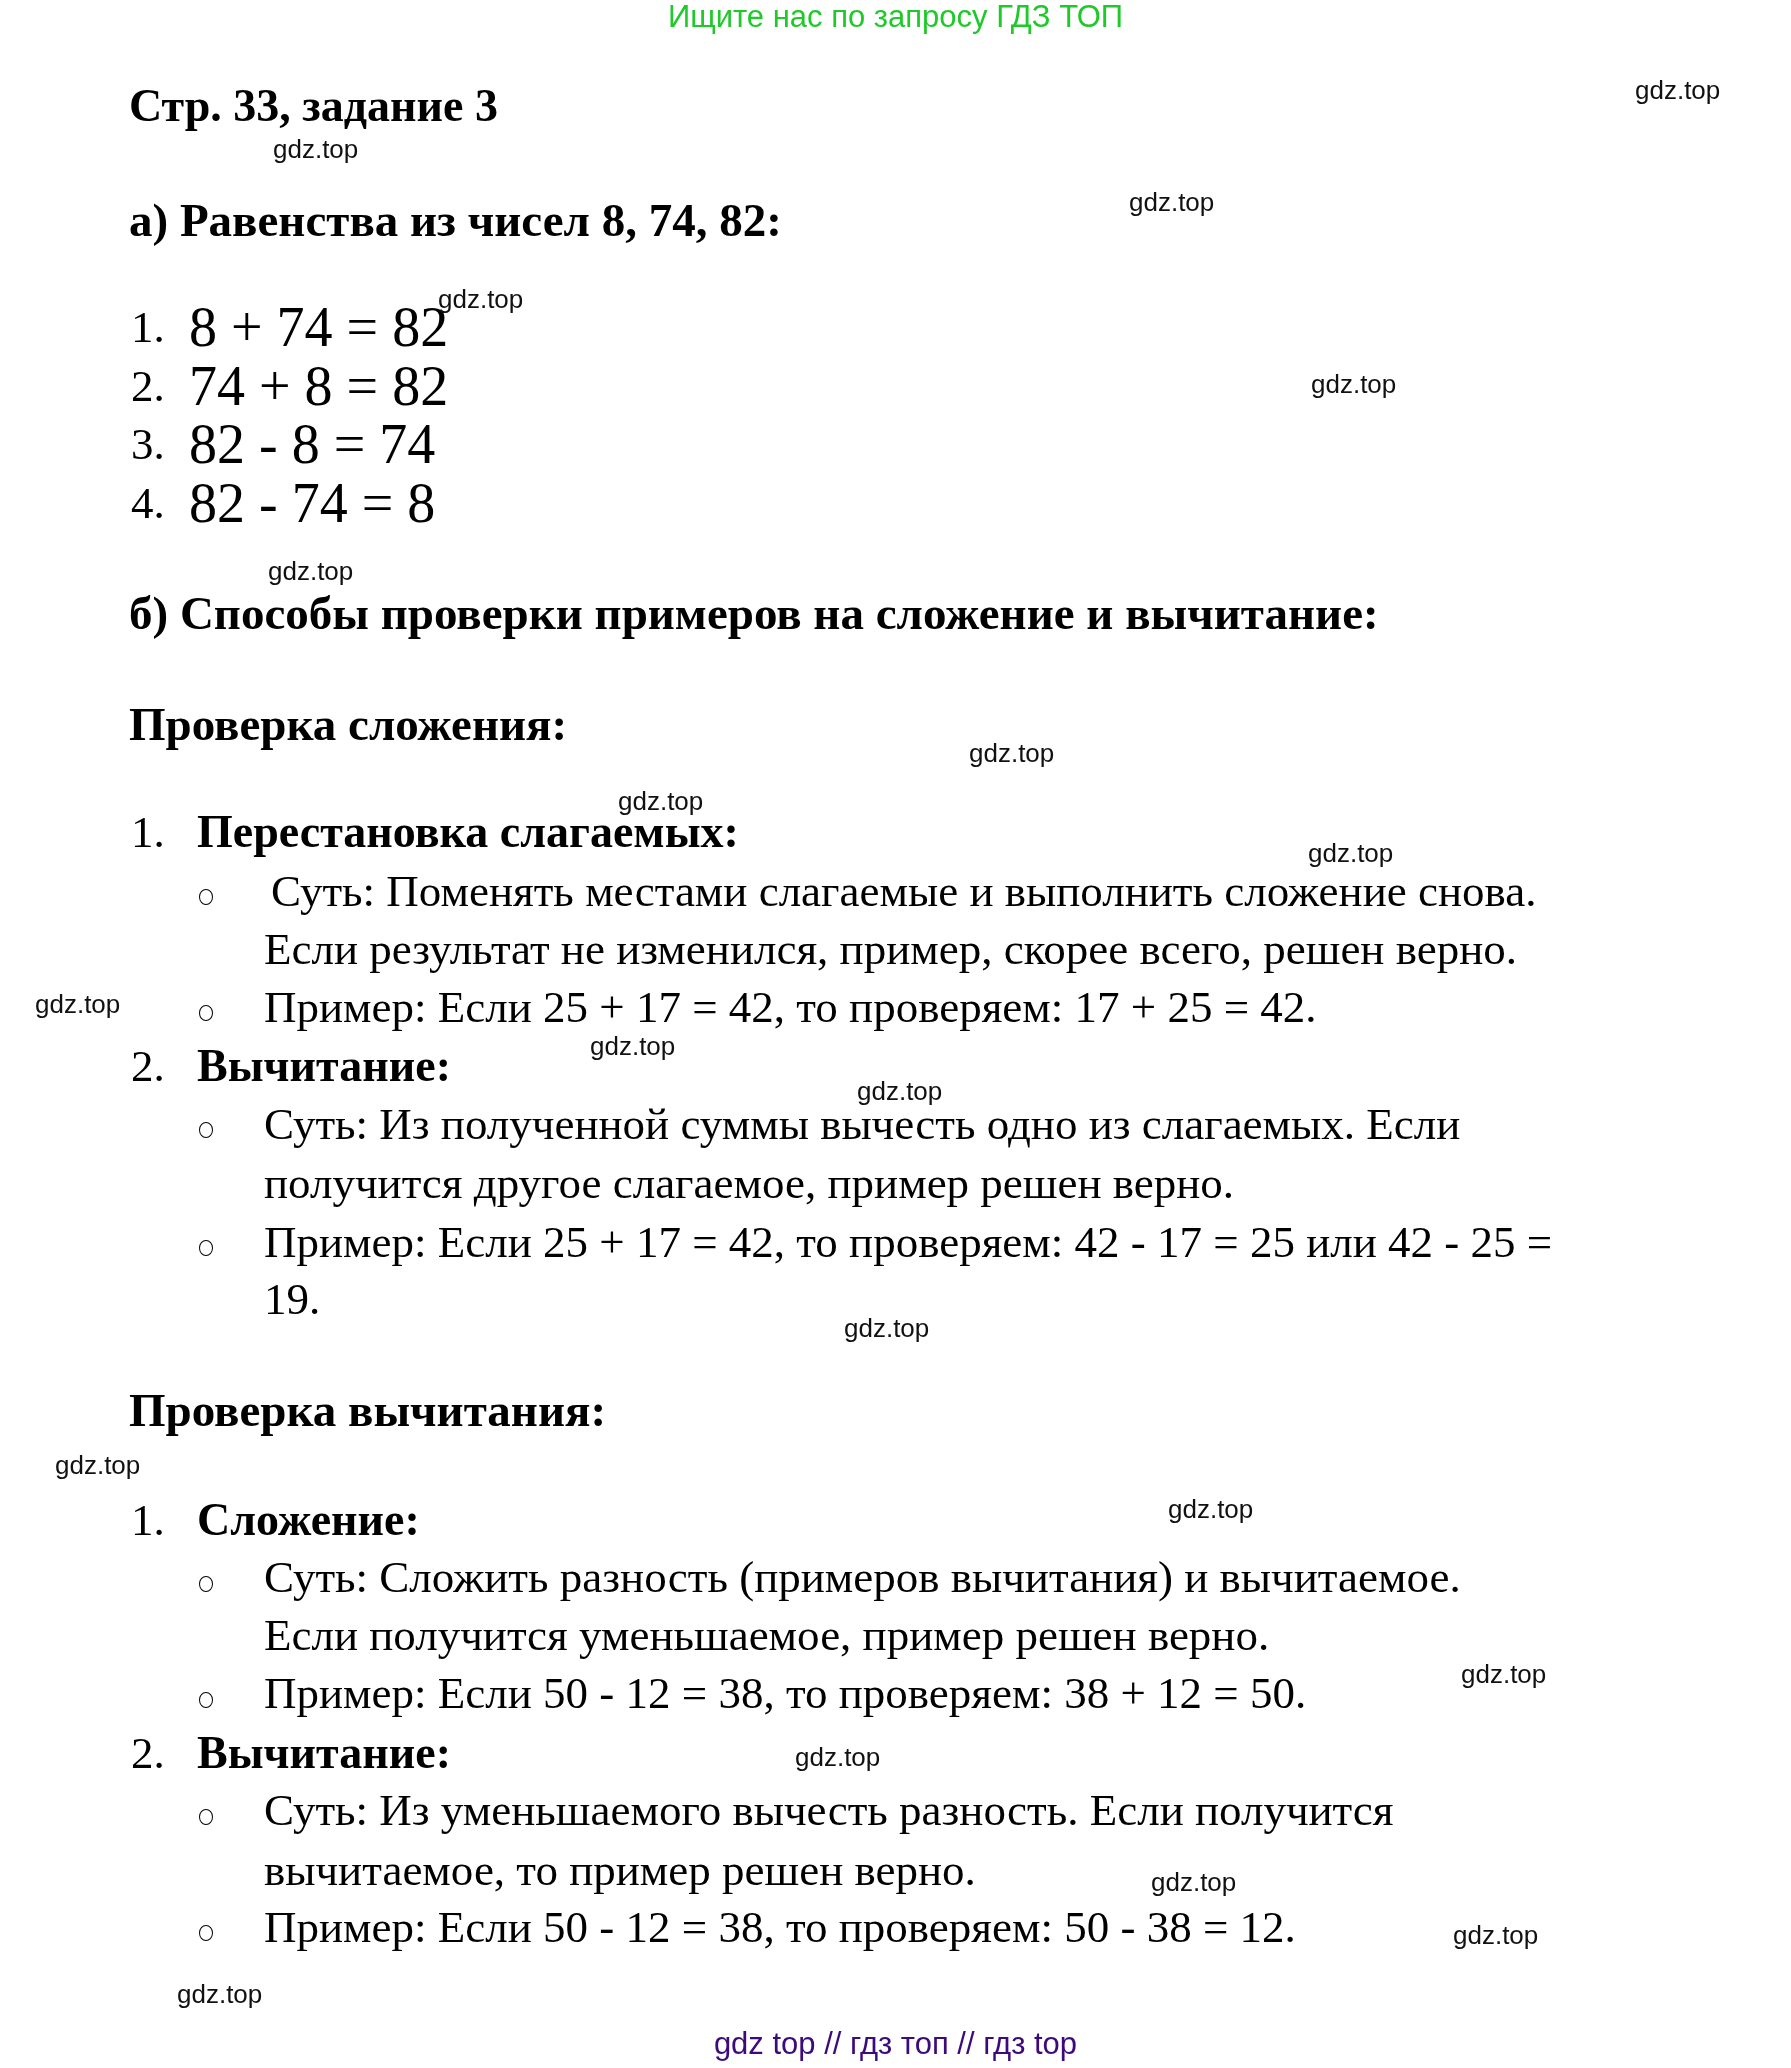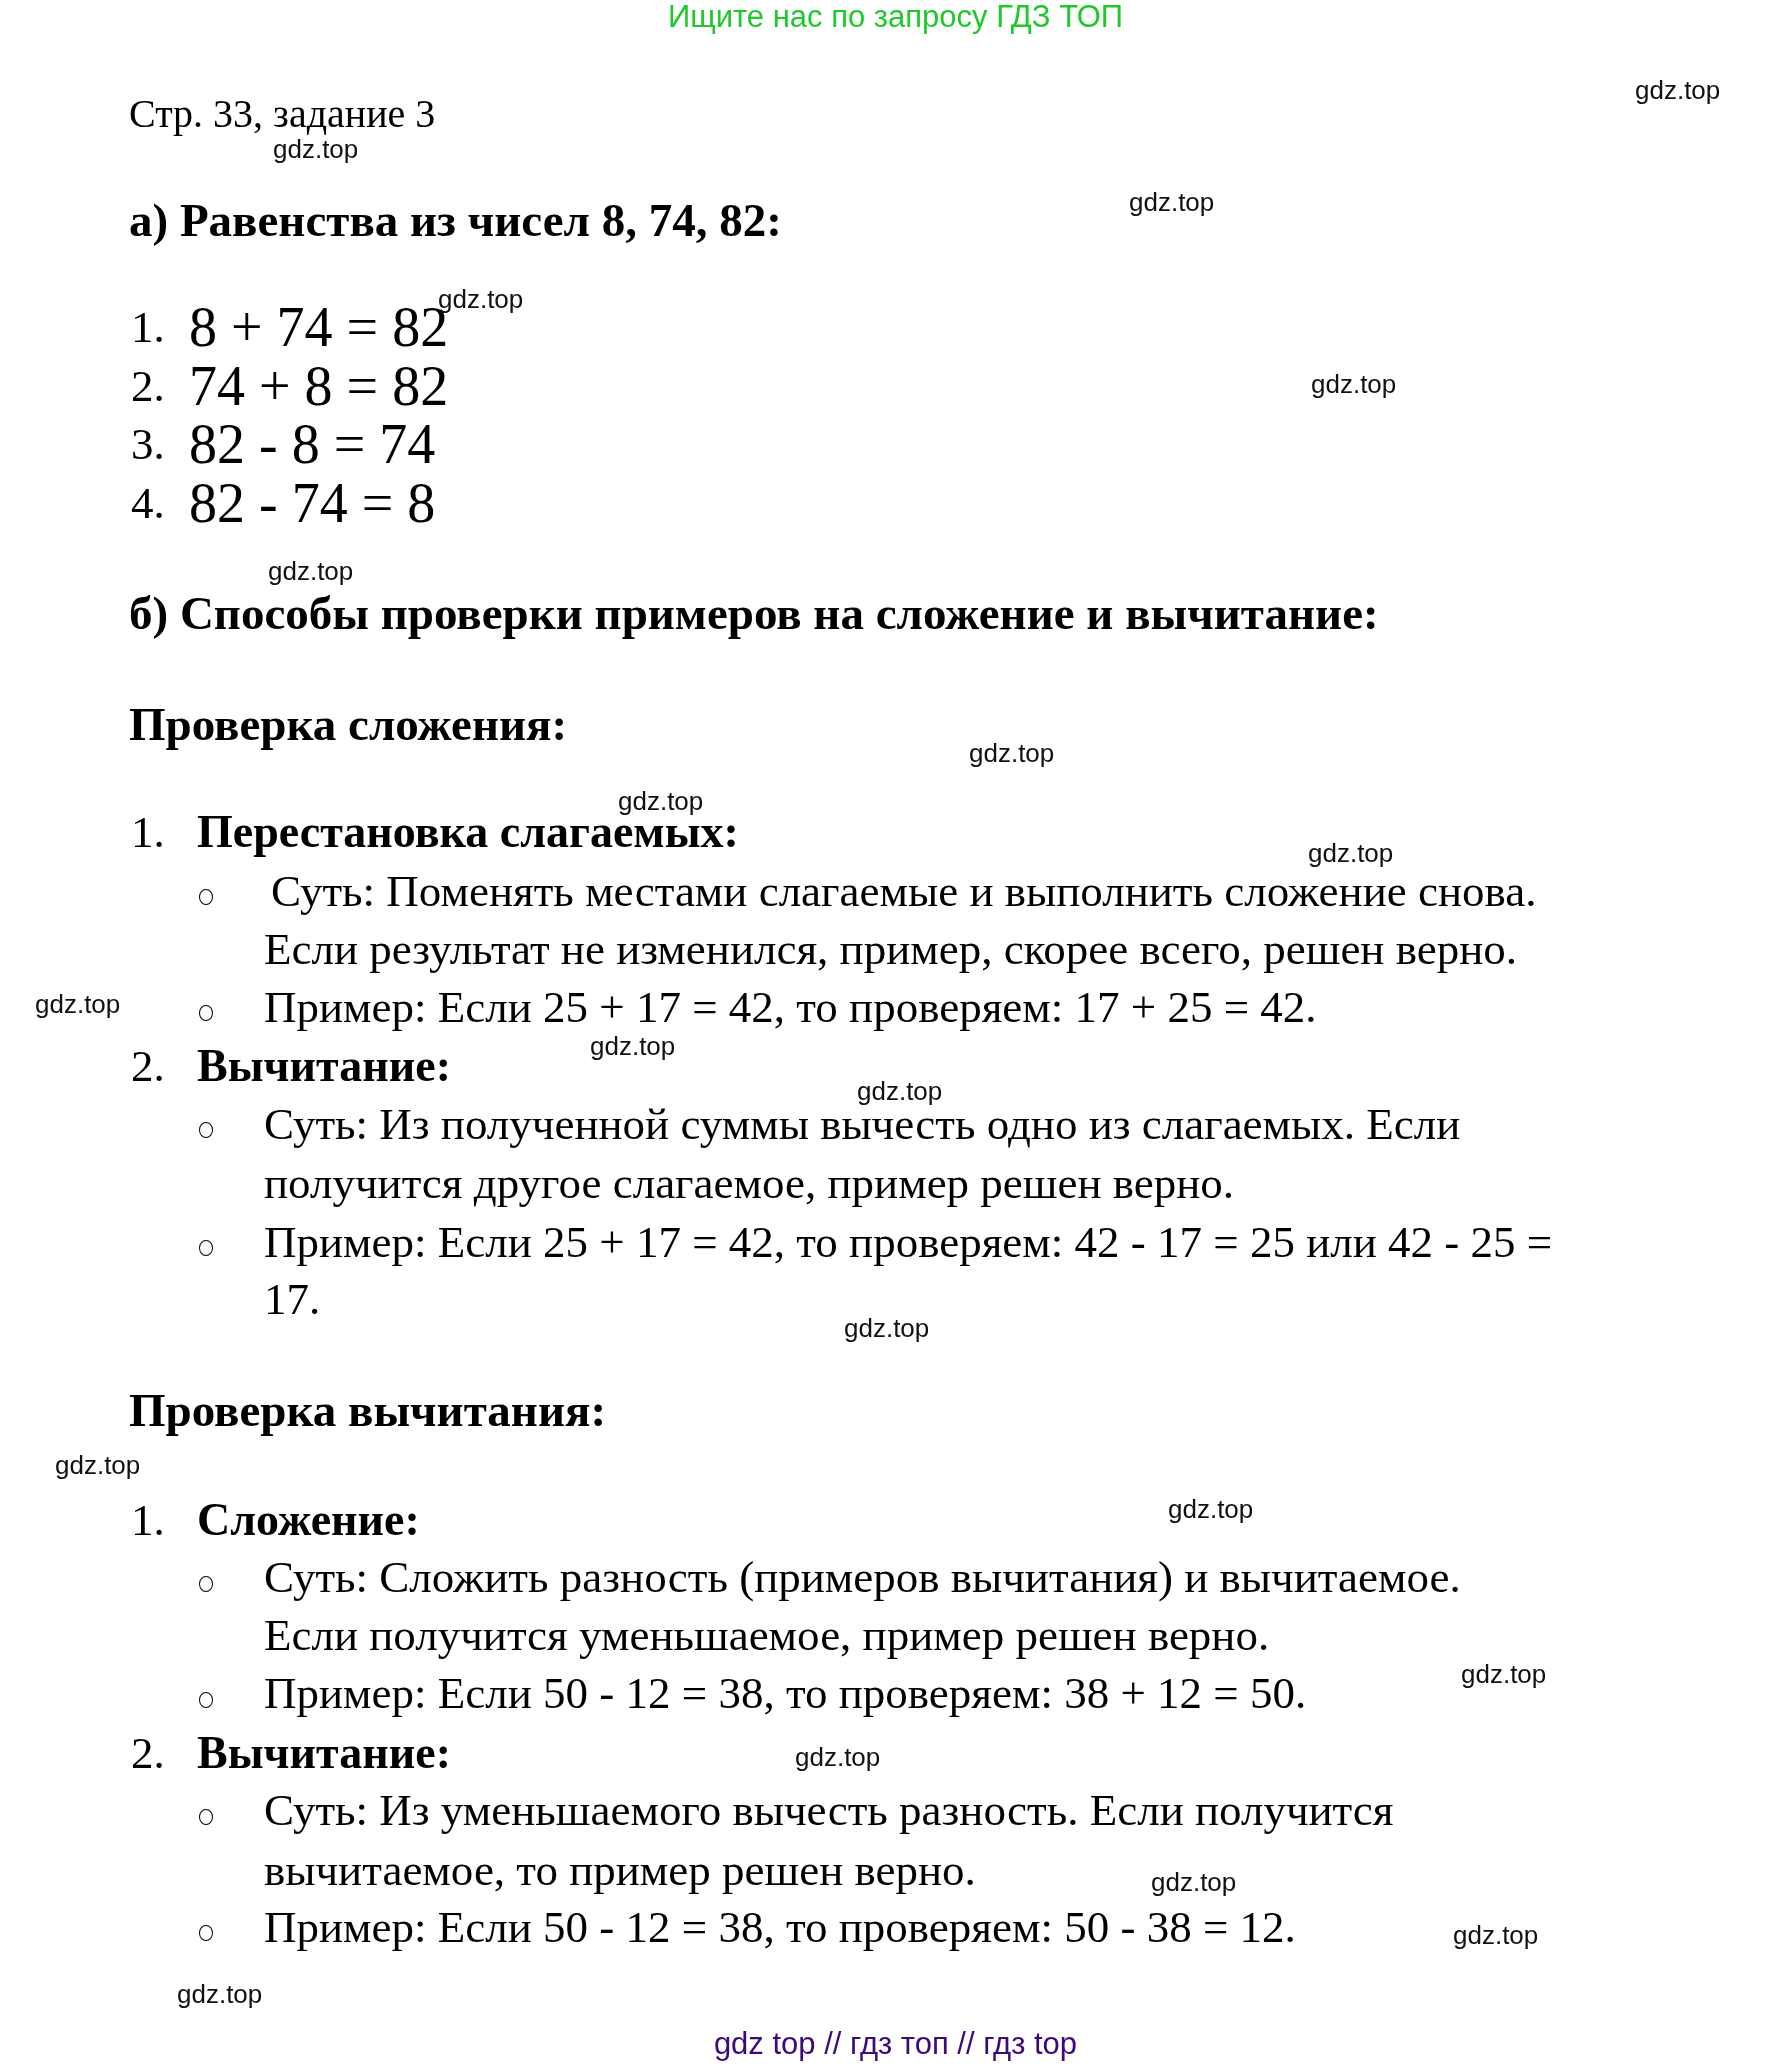--- a/index.html
+++ b/index.html
@@ -1,19 +1,19 @@
 <!DOCTYPE html>
 <html style="font-size:14px"><head>
 <meta charset="utf-8">
 <style>
   html, body { margin: 0; padding: 0; background: #ffffff; }
   body { width: 1791px; height: 2068px; position: relative; overflow: hidden; font-family: "Liberation Serif", serif; color: #000; }
   .abs { position: absolute; white-space: nowrap; }
   .top-banner { left: 0; width: 1791px; top: 0; text-align: center; font-family: "Liberation Sans", sans-serif; font-size: 31px; color: #1fc92a; line-height: 33px; }
-  .title { font-weight: normal; font-size: 40px; line-height: 52px; left: 129px; margin-top: 8px; }
+  .title { font-weight: bold; font-size: 46px; line-height: 52px; left: 129px; }
   .h-part { font-weight: bold; font-size: 47px; line-height: 52px; left: 129px; }
   .h-sub { font-weight: bold; font-size: 47px; line-height: 52px; left: 129px; }
   .num { font-size: 45px; line-height: 52px; left: 131px; }
   .eq { font-size: 56px; line-height: 52px; left: 189px; }
   .item-title { font-weight: bold; font-size: 46px; line-height: 52px; left: 197px; }
   .bullet { left: 199px; width: 19px; height: 19px; font-size: 26px; line-height: 19px; }
   .bullet::before { content: ""; display: block; width: 12.2px; height: 14px; border: 1.7px solid #000; border-radius: 50%; }
   .txt { font-size: 45px; line-height: 52px; left: 264px; }
   .wm { font-family: "Liberation Sans", sans-serif; font-size: 26px; color: #111; line-height: 30px; }
   .footer { left: 0; width: 1791px; top: 2026px; text-align: center; font-family: "Liberation Sans", sans-serif; font-size: 31px; color: #3d0a7a; line-height: 35px; }
@@ -48,21 +48,21 @@
 <div class="abs bullet" style="top:1005px;"></div>
 <div class="abs txt" style="top:981px;">Пример: Если 25 + 17 = 42, то проверяем: 17 + 25 = 42.</div>
 
 <div class="abs num" style="top:1040px;">2.</div>
 <div class="abs item-title" style="top:1040px;">Вычитание:</div>
 <div class="abs bullet" style="top:1122px;"></div>
 <div class="abs txt" style="top:1098px;">Суть: Из полученной суммы вычесть одно из слагаемых. Если</div>
 <div class="abs txt" style="top:1157px;">получится другое слагаемое, пример решен верно.</div>
 <div class="abs bullet" style="top:1240px;"></div>
 <div class="abs txt" style="top:1216px;">Пример: Если 25 + 17 = 42, то проверяем: 42 - 17 = 25 или 42 - 25 =</div>
-<div class="abs txt" style="top:1273px;">17.</div>
+<div class="abs txt" style="top:1273px;">19.</div>
 
 <div class="abs h-sub" style="top:1384px;">Проверка вычитания:</div>
 
 <div class="abs num" style="top:1494px;">1.</div>
 <div class="abs item-title" style="top:1494px;">Сложение:</div>
 <div class="abs bullet" style="top:1576px;"></div>
 <div class="abs txt" style="top:1551px;">Суть: Сложить разность (примеров вычитания) и вычитаемое.</div>
 <div class="abs txt" style="top:1609px;">Если получится уменьшаемое, пример решен верно.</div>
 <div class="abs bullet" style="top:1692px;"></div>
 <div class="abs txt" style="top:1667px;">Пример: Если 50 - 12 = 38, то проверяем: 38 + 12 = 50.</div>

